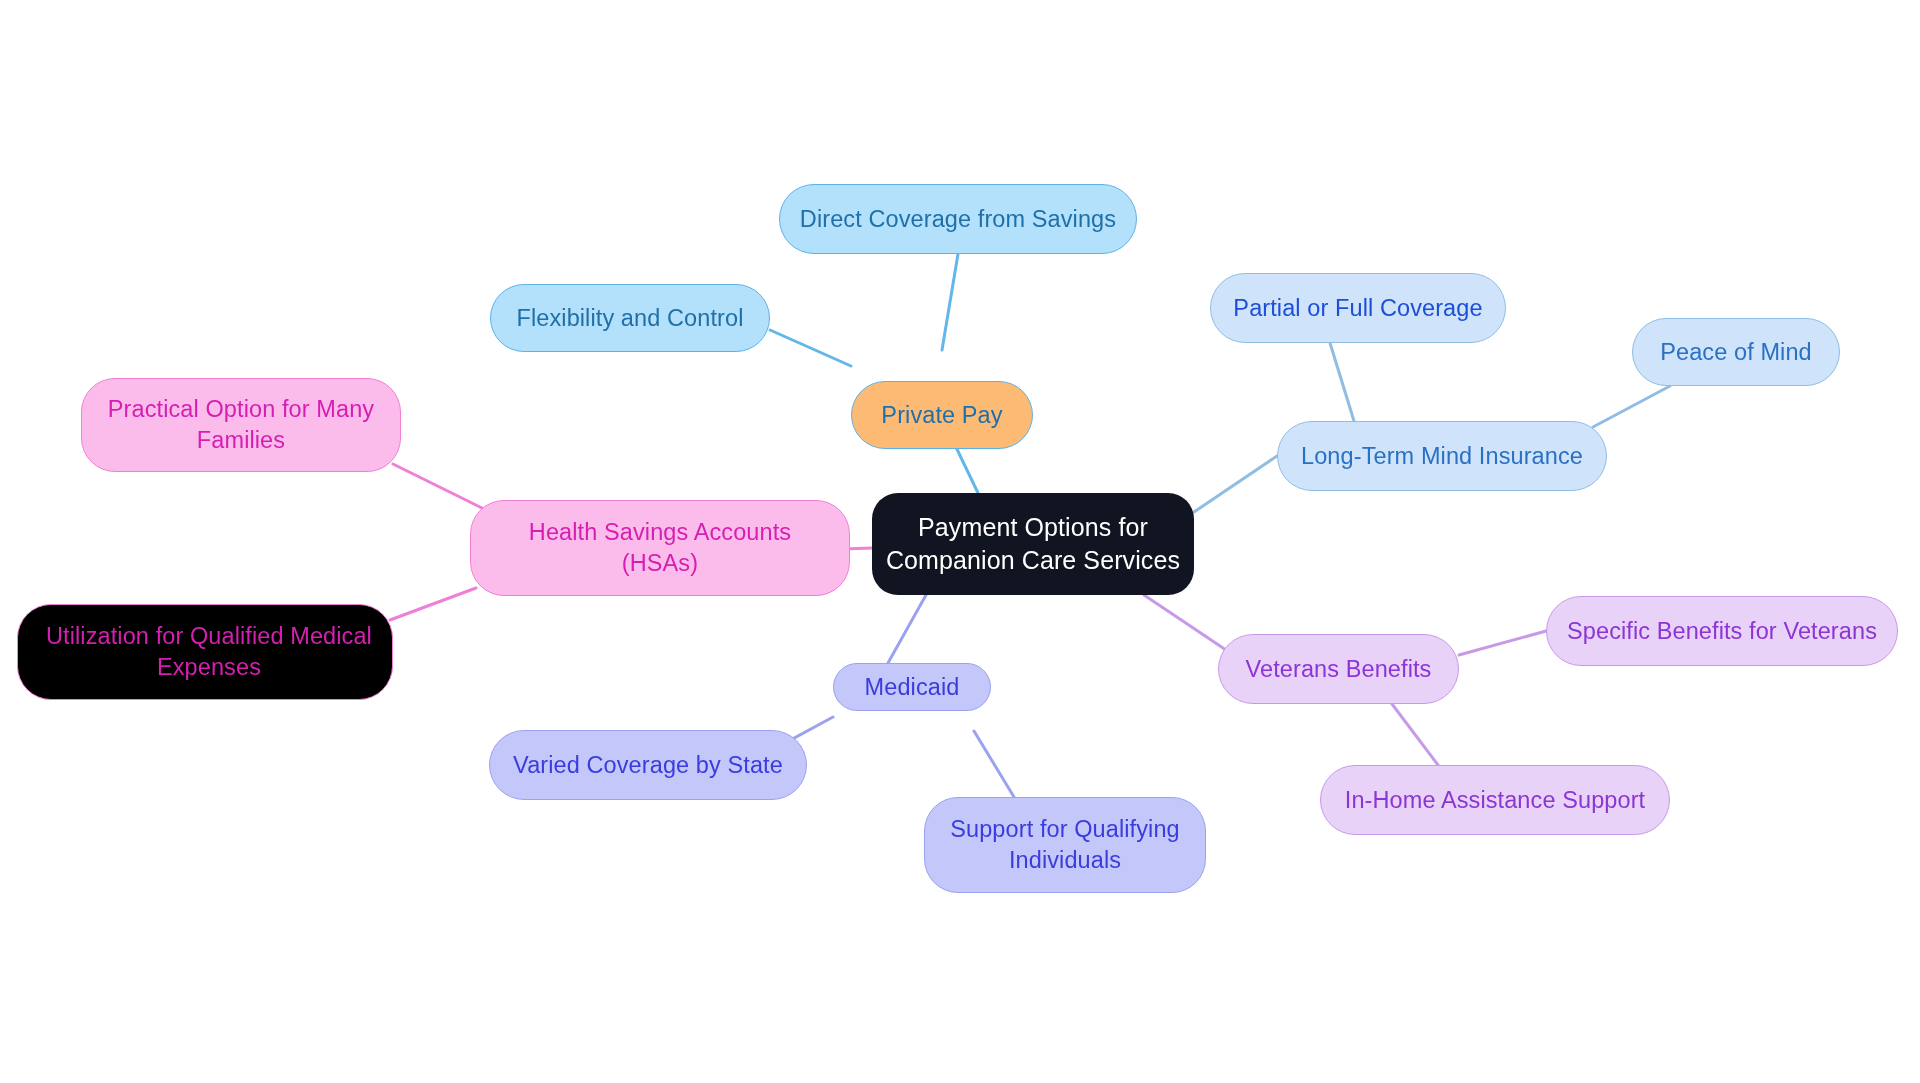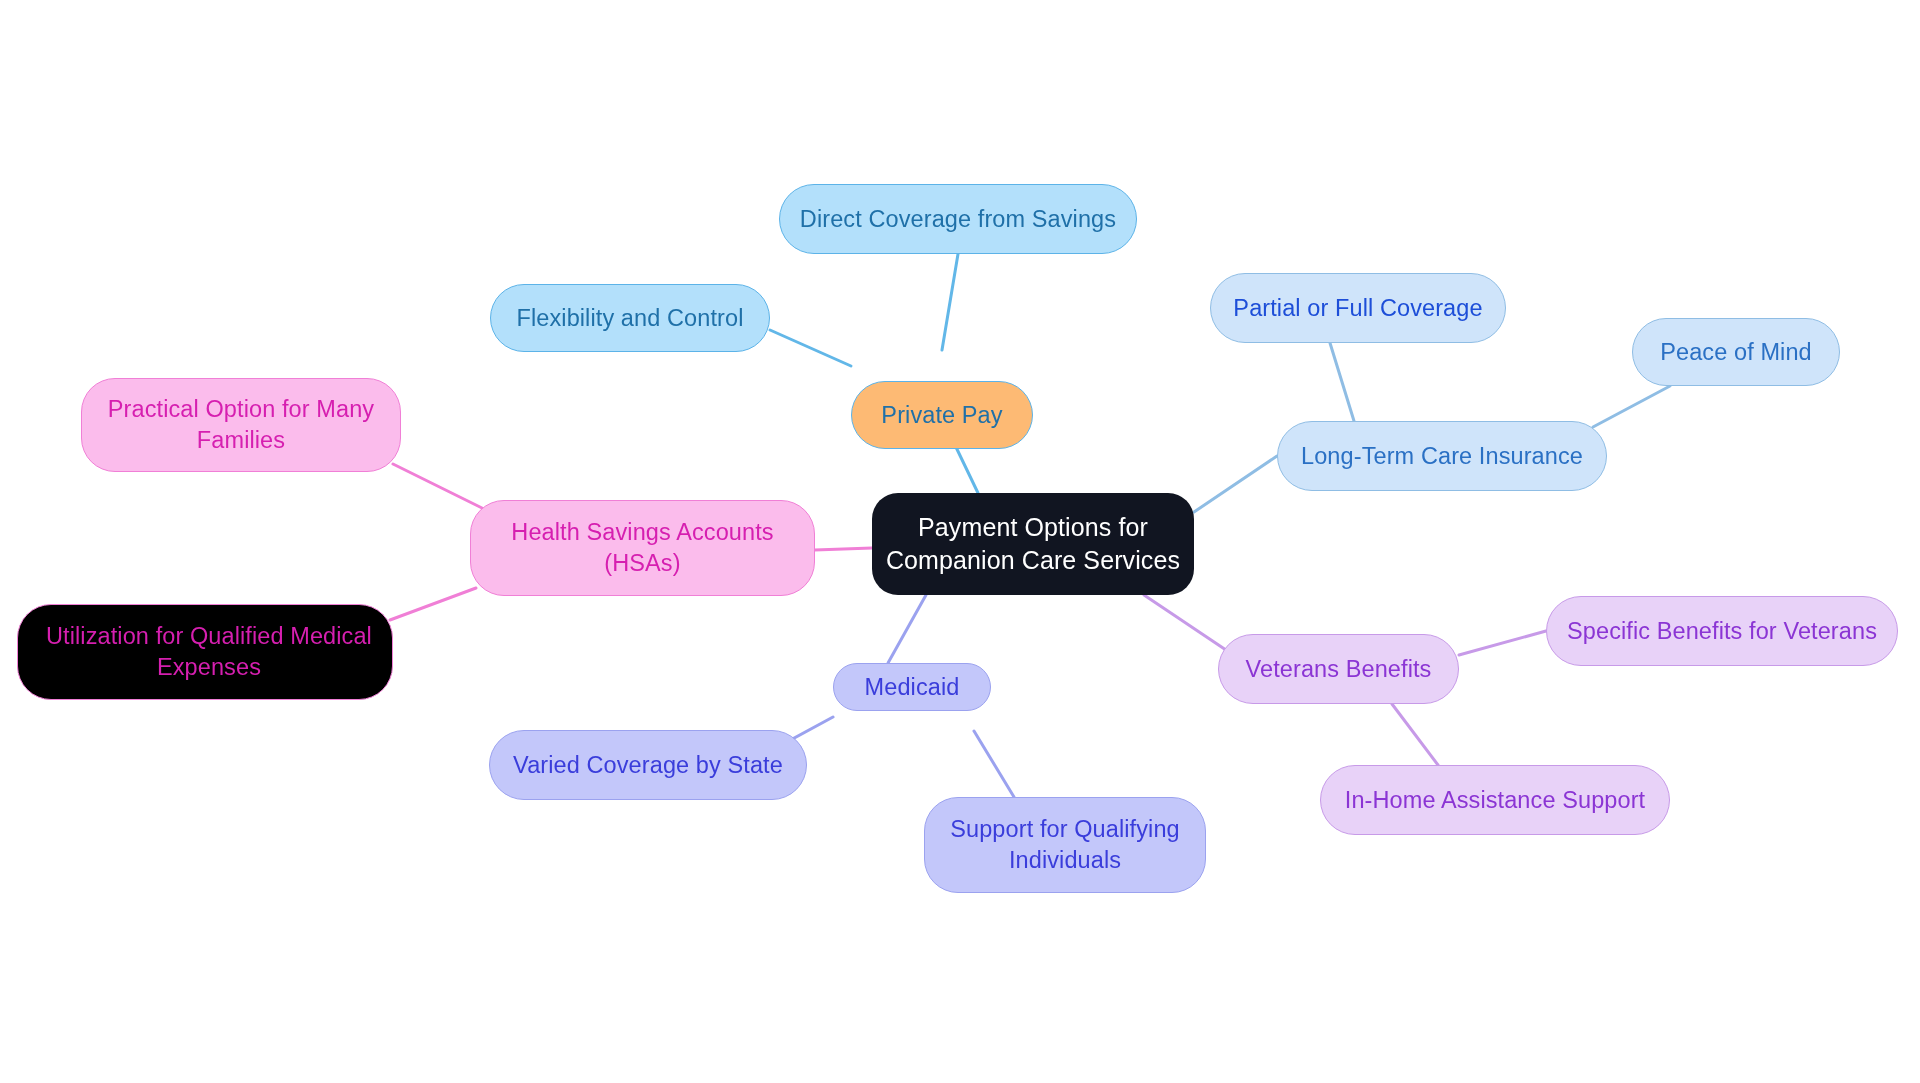--- a/index.html
+++ b/index.html
@@ -72,30 +72,30 @@
       <line x1="872" y1="548" x2="786" y2="551" stroke="#f07fd6" stroke-width="3" stroke-linecap="round"></line>
       <line x1="482" y1="508" x2="393" y2="464" stroke="#f07fd6" stroke-width="3" stroke-linecap="round"></line>
       <line x1="476" y1="588" x2="390" y2="620" stroke="#f07fd6" stroke-width="3" stroke-linecap="round"></line>
     </svg>
   <div id="node-layer">
       <div class="node root" style="left: 872px; top: 493px; width: 322px; height: 102px; border-radius: 26px; background: rgb(17, 21, 33); border-color: rgb(17, 21, 33); color: rgb(255, 255, 255);"><span>Payment Options for
 Companion Care Services</span></div>
       <div class="node branch" style="left: 851px; top: 350px; width: 182px; height: 68px; border-radius: 34px; background: #fdba74; border-color: rgb(92, 179, 232); color: rgb(31, 112, 168); margin-top: 31px;"><span>Private Pay</span></div>
       <div class="node leaf" style="left: 779px; top: 184px; width: 358px; height: 70px; border-radius: 35px; background: rgb(179, 224, 251); border-color: rgb(92, 179, 232); color: rgb(31, 112, 168);"><span>Direct Coverage from Savings</span></div>
       <div class="node leaf" style="left: 490px; top: 284px; width: 280px; height: 68px; border-radius: 34px; background: rgb(179, 224, 251); border-color: rgb(92, 179, 232); color: rgb(31, 112, 168);"><span>Flexibility and Control</span></div>
-      <div class="node branch" style="left: 1277px; top: 421px; width: 330px; height: 70px; border-radius: 35px; background: rgb(207, 228, 250); border-color: rgb(143, 189, 228); color: rgb(42, 112, 196);"><span>Long-Term Care Insurance</span></div>
+      <div class="node branch" style="left: 1277px; top: 421px; width: 330px; height: 70px; border-radius: 35px; background: rgb(207, 228, 250); border-color: rgb(143, 189, 228); color: rgb(42, 112, 196);"><span>Long-Term Mind Insurance</span></div>
       <div class="node leaf" style="left: 1210px; top: 273px; width: 296px; height: 70px; border-radius: 35px; background: rgb(207, 228, 250); border-color: rgb(143, 189, 228); color: #1d4ed8;"><span>Partial or Full Coverage</span></div>
       <div class="node leaf" style="left: 1632px; top: 318px; width: 208px; height: 68px; border-radius: 34px; background: rgb(207, 228, 250); border-color: rgb(143, 189, 228); color: rgb(42, 112, 196);"><span>Peace of Mind</span></div>
       <div class="node branch" style="left: 1218px; top: 634px; width: 241px; height: 70px; border-radius: 35px; background: rgb(232, 210, 248); border-color: rgb(199, 154, 232); color: rgb(139, 53, 212);"><span>Veterans Benefits</span></div>
       <div class="node leaf" style="left: 1546px; top: 596px; width: 352px; height: 70px; border-radius: 35px; background: rgb(232, 210, 248); border-color: rgb(199, 154, 232); color: rgb(139, 53, 212);"><span>Specific Benefits for Veterans</span></div>
       <div class="node leaf" style="left: 1320px; top: 765px; width: 350px; height: 70px; border-radius: 35px; background: rgb(232, 210, 248); border-color: rgb(199, 154, 232); color: rgb(139, 53, 212);"><span>In-Home Assistance Support</span></div>
       <div class="node branch" style="left: 833px; top: 663px; width: 158px; height: 48px; border-radius: 34px; background: rgb(195, 199, 250); border-color: rgb(155, 162, 239); color: rgb(58, 61, 219);"><span>Medicaid</span></div>
       <div class="node leaf" style="left: 489px; top: 730px; width: 318px; height: 70px; border-radius: 35px; background: rgb(195, 199, 250); border-color: rgb(155, 162, 239); color: rgb(58, 61, 219);"><span>Varied Coverage by State</span></div>
       <div class="node leaf" style="left: 912px; top: 797px; width: 282px; height: 96px; border-radius: 34px; background: rgb(195, 199, 250); border-color: rgb(155, 162, 239); color: rgb(58, 61, 219); margin-left: 12px;"><span>Support for Qualifying
 Individuals</span></div>
-      <div class="node branch" style="left: 470px; top: 500px; width: 345px; height: 96px; border-radius: 34px; background: rgb(251, 188, 236); border-color: rgb(240, 127, 214); color: rgb(214, 31, 176);"><span>Health Savings Accounts
+      <div class="node branch" style="left: 470px; top: 500px; width: 380px; height: 96px; border-radius: 34px; background: rgb(251, 188, 236); border-color: rgb(240, 127, 214); color: rgb(214, 31, 176);"><span>Health Savings Accounts
 (HSAs)</span></div>
       <div class="node leaf" style="left: 81px; top: 378px; width: 320px; height: 94px; border-radius: 34px; background: rgb(251, 188, 236); border-color: rgb(240, 127, 214); color: rgb(214, 31, 176);"><span>Practical Option for Many
 Families</span></div>
       <div class="node leaf" style="left: 17px; top: 604px; width: 376px; height: 96px; border-radius: 34px; background: #000000; border-color: rgb(240, 127, 214); color: rgb(214, 31, 176); padding-left: 8px;"><span>Utilization for Qualified Medical
 Expenses</span></div>
     </div>
 </div>
 
 </body></html>

